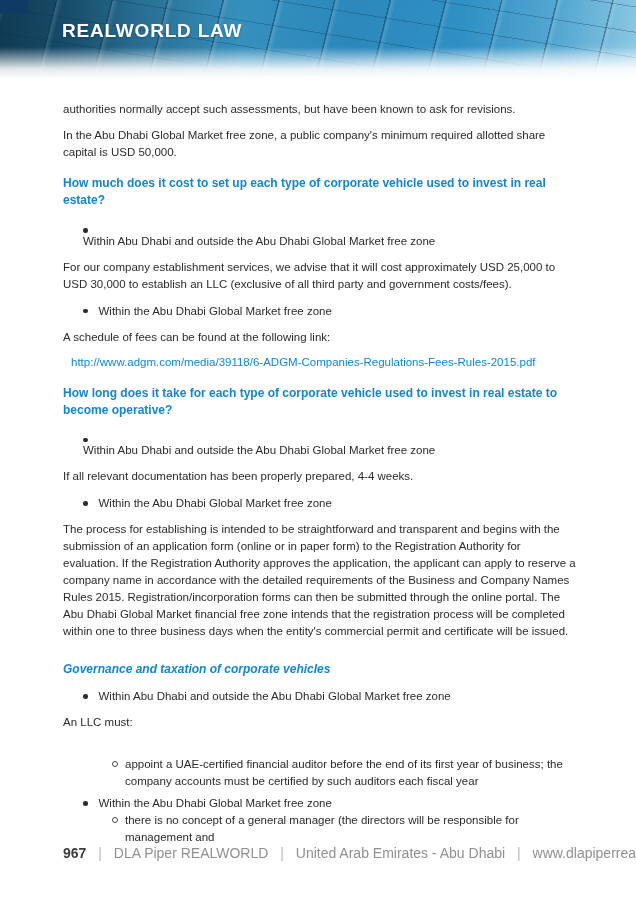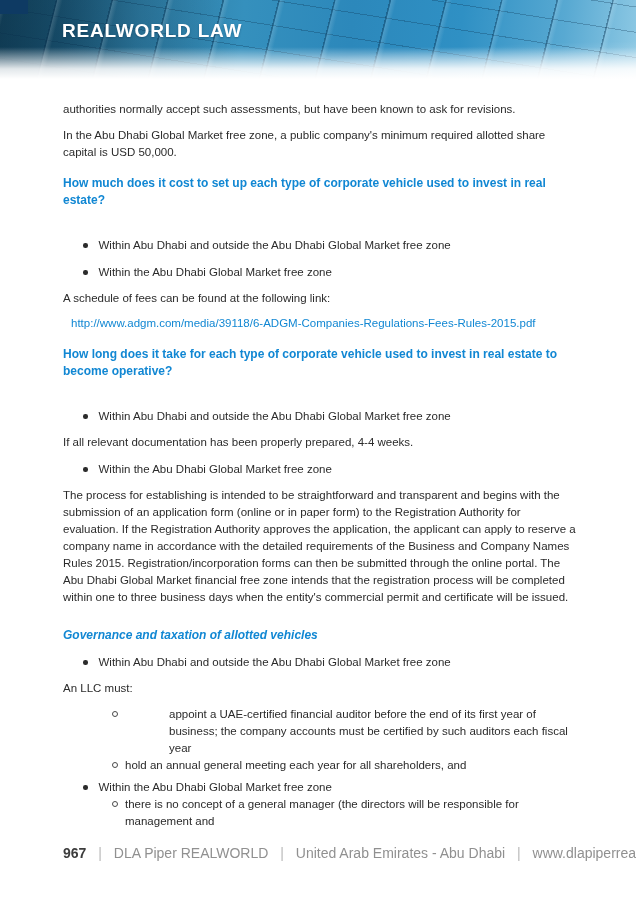--- a/index.html
+++ b/index.html
@@ -76,22 +76,22 @@
     background:#2b2b2b;
     margin:6px 11px 0 0;
   }
   .lvl2{margin:0 0 0 49px;}
   .lvl2 .ring{
     flex:0 0 auto;
     width:4px;height:4px;border-radius:50%;
     border:1px solid #4a4a4a;background:transparent;
     margin:5px 7px 0 0;
   }
-  .q-heading + .bullet{margin-top:28px;}
-  .para + .lvl2{margin-top:9px;gap:44px;}
+  .q-heading + .bullet{margin-top:13px;flex-direction:column;}
+  .para + .lvl2{margin-top:25px;}
   .lvl1.tight{margin-top:5px;}
 
   
   .footer{
     position:absolute;left:63px;top:845px;
     font-size:14px;color:#909090;
     white-space:nowrap;
   }
   .footer .pgnum{color:#3c3c3c;font-weight:bold;}
   .footer .sep{color:#b9b9b9;margin:0 8px;}
@@ -112,20 +112,21 @@
 
     <p class="para">In the Abu Dhabi Global Market free zone, a public company's minimum required allotted share capital is USD 50,000.</p>
 
     <h2 class="q-heading">How much does it cost to set up each type of corporate vehicle used to invest in real estate?</h2>
 
     <div class="bullet lvl1">
       <span class="dot"></span>
       <span class="btext">Within Abu Dhabi and outside the Abu Dhabi Global Market free zone</span>
     </div>
 
+    <p class="para">For our company establishment services, we advise that it will cost approximately USD 25,000 to USD 30,000 to establish an LLC (exclusive of all third party and government costs/fees).</p>
 
     <div class="bullet lvl1">
       <span class="dot"></span>
       <span class="btext">Within the Abu Dhabi Global Market free zone</span>
     </div>
 
     <p class="para">A schedule of fees can be found at the following link:</p>
     <p class="para link-para">
       <a href="#" class="doc-link">http://www.adgm.com/media/39118/6-ADGM-Companies-Regulations-Fees-Rules-2015.pdf</a>
     </p>
@@ -139,37 +140,33 @@
 
     <p class="para">If all relevant documentation has been properly prepared, 4-4 weeks.</p>
 
     <div class="bullet lvl1">
       <span class="dot"></span>
       <span class="btext">Within the Abu Dhabi Global Market free zone</span>
     </div>
 
     <p class="para">The process for establishing is intended to be straightforward and transparent and begins with the submission of an application form (online or in paper form) to the Registration Authority for evaluation.  If the Registration Authority approves the application, the applicant can apply to reserve a company name in accordance with the detailed requirements of the Business and Company Names Rules 2015.  Registration/incorporation forms can then be submitted through the online portal. The Abu Dhabi Global Market financial free zone intends that the registration process will be completed within one to three business days when the entity's commercial permit and certificate will be issued.</p>
 
-    <h3 class="sub-italic">Governance and taxation of allotted vehicles</h3>
+    <h3 class="sub-italic">Governance and taxation of corporate vehicles</h3>
 
 
     <div class="bullet lvl1">
       <span class="dot"></span>
       <span class="btext">Within Abu Dhabi and outside the Abu Dhabi Global Market free zone</span>
     </div>
 
     <p class="para">An LLC must:</p>
 
     <div class="bullet lvl2">
       <span class="ring"></span>
       <span class="btext">appoint a UAE-certified financial auditor before the end of its first year of business; the company accounts must be certified by such auditors each fiscal year</span>
-    </div>
-    <div class="bullet lvl2">
-      <span class="ring"></span>
-      <span class="btext">hold an annual general meeting each year for all shareholders, and</span>
     </div>
 
     <div class="bullet lvl1 tight">
       <span class="dot"></span>
       <span class="btext">Within the Abu Dhabi Global Market free zone</span>
     </div>
     <div class="bullet lvl2">
       <span class="ring"></span>
       <span class="btext">there is no concept of a general manager (the directors will be responsible for management and</span>
     </div>

